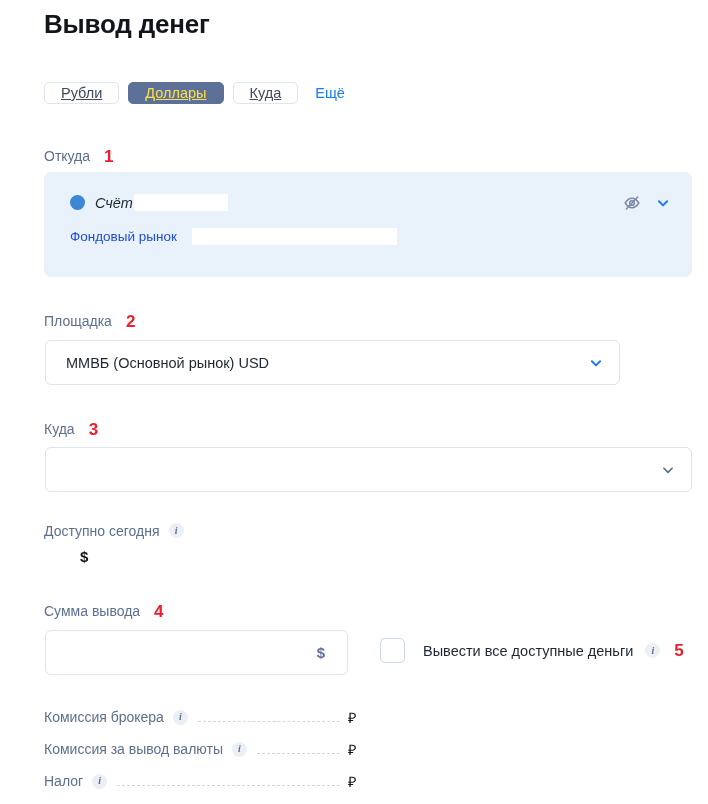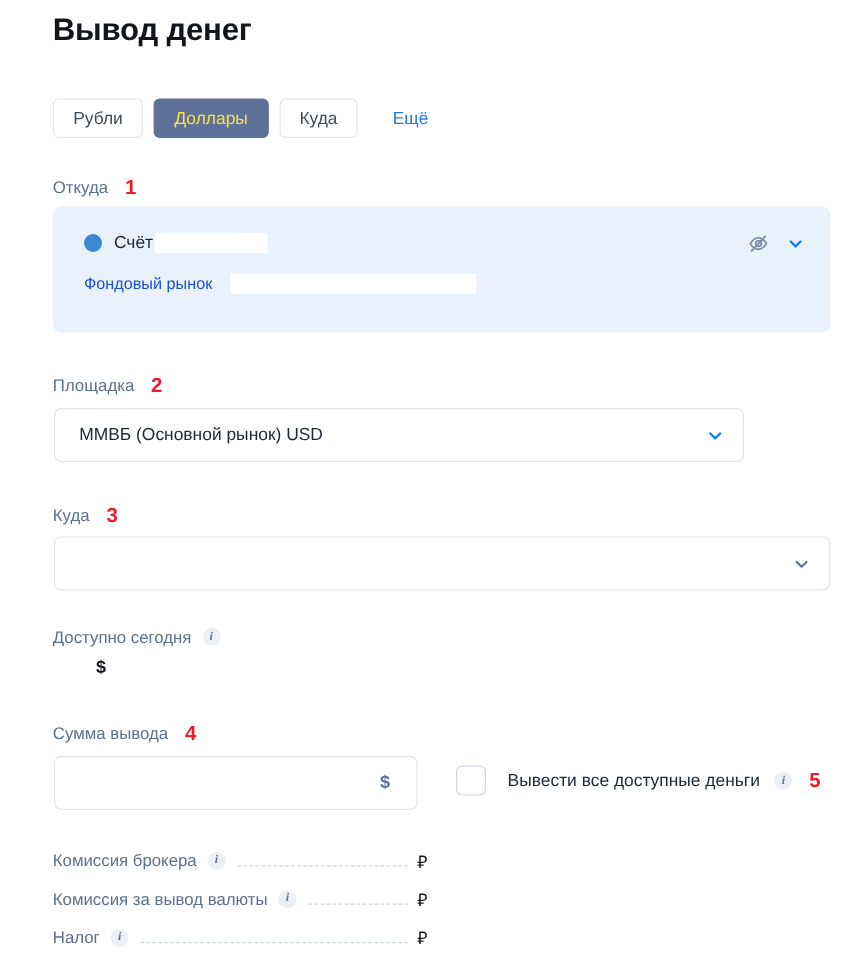--- a/index.html
+++ b/index.html
@@ -39,40 +39,41 @@
   .tabs {
     position: absolute;
     left: 44px;
     top: 82px;
     display: flex;
     align-items: center;
     gap: 9px;
   }
   .tab {
     box-sizing: border-box;
-    height: 33px;
+    height: 22px;
     padding: 0 16px;
     display: flex;
     align-items: center;
     justify-content: center;
     border: 1px solid #dfe5ee;
     border-radius: 5px;
     background: #ffffff;
     color: #3f4b5b;
     font-size: 14.5px;
     cursor: pointer;
     white-space: nowrap;
+    text-decoration: underline;
   }
   .tab.active {
     background: #5d7098;
     border-color: #5d7098;
     color: #fde047;
   }
   .tab-more {
-    margin-left: 20px;
+    margin-left: 8px;
     color: #1b7ced;
     font-size: 14.5px;
     cursor: pointer;
     white-space: nowrap;
   }
 
   
   .field-label {
     position: absolute;
     font-size: 14px;
@@ -97,20 +98,21 @@
     height: 105px;
     background: #e9f1fb;
     border-radius: 7px;
   }
   .acc-row1 {
     position: absolute;
     left: 26px;
     top: 22px;
     display: flex;
     align-items: center;
+    font-style: italic;
   }
   .dot {
     width: 15px;
     height: 15px;
     border-radius: 50%;
     background: #3b87d4;
     margin-right: 10px;
   }
   .acc-label {
     font-size: 14.5px;

